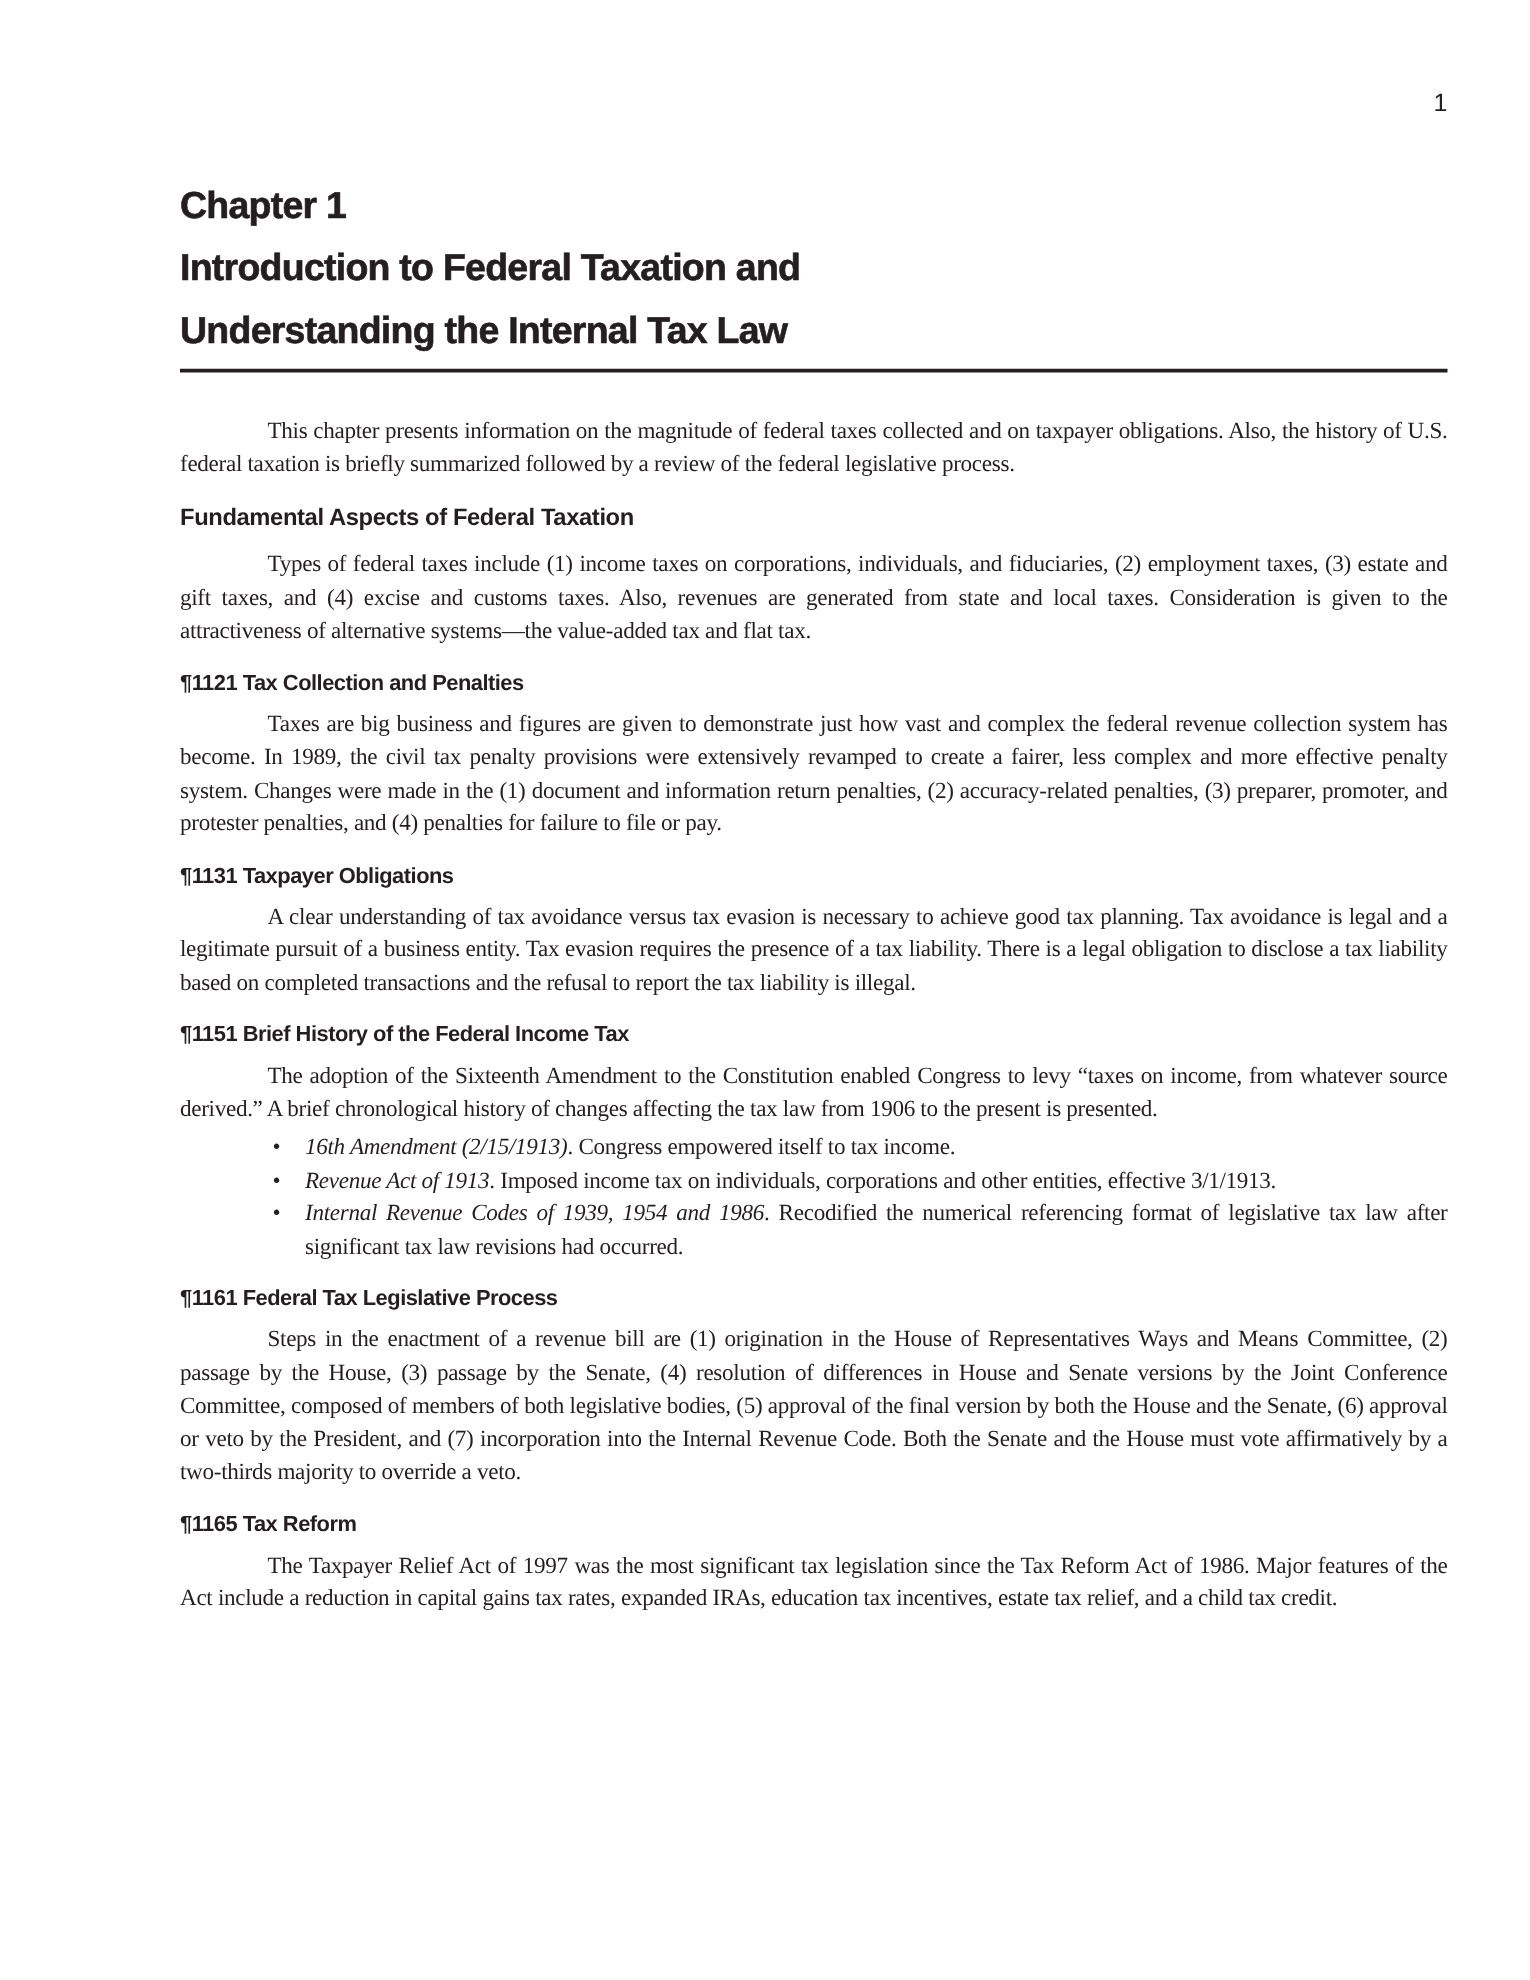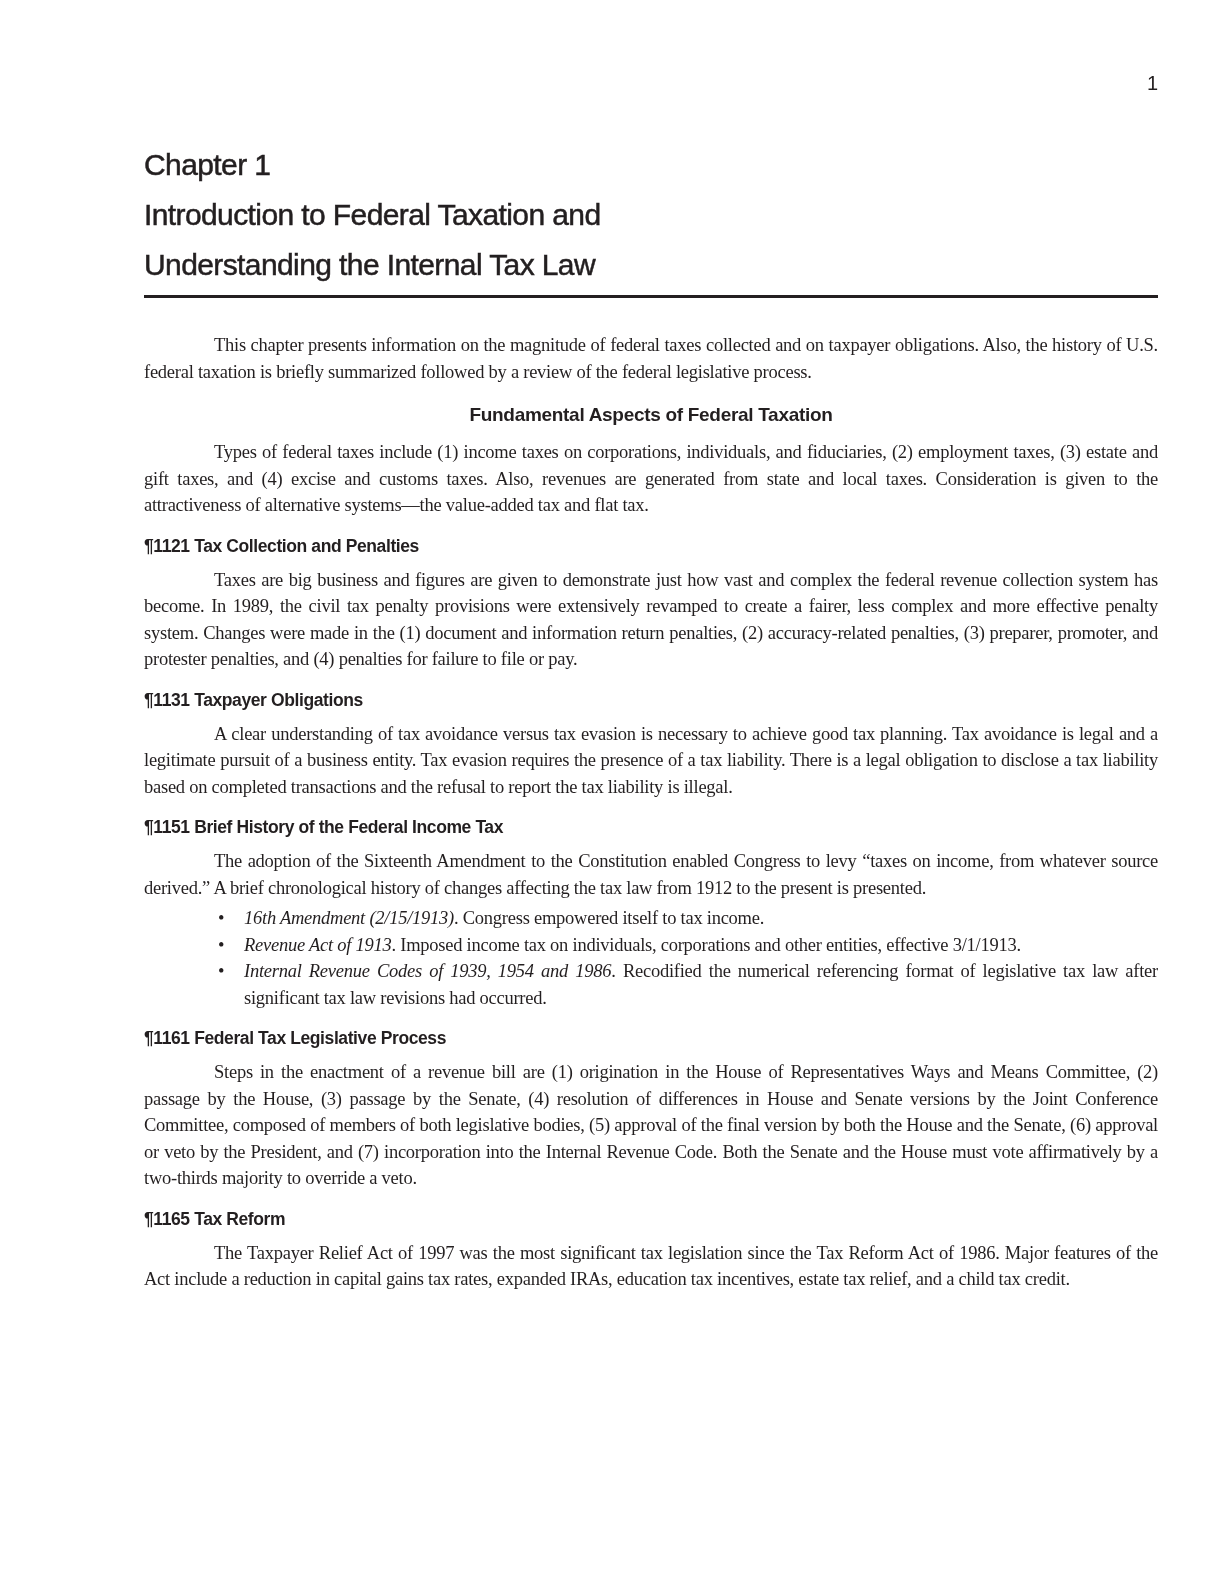--- a/index.html
+++ b/index.html
@@ -9,37 +9,37 @@
     }
     .page-number {
       position: absolute; top: 72px; right: 66px;
       font-family: "Liberation Sans", sans-serif; font-size: 20px;
     }
     .chapter-head {
       position: absolute; left: 144px; top: 140px; width: 1014px;
       font-family: "Liberation Sans", sans-serif;
     }
     .chapter-head .line {
-      font-size: 30px; line-height: 50px; letter-spacing: -0.6px; font-weight: normal;
+      font-size: 30px; line-height: 50px; letter-spacing: -0.6px; font-weight: bold;
       -webkit-text-stroke: 0.5px #231f20;
     }
     .rule { position: absolute; left: 144px; top: 295px; width: 1014px; height: 3px; background: #231f20; }
     .content {
       position: absolute; left: 144px; top: 332px; width: 1014px;
     }
     .sum-title {
       text-align: center; font-family: "Liberation Sans", sans-serif;
       font-size: 23px; font-weight: bold; letter-spacing: -0.3px; margin: 0 0 16px 0; line-height: 34px;
     }
     p.body {
       font-family: "Liberation Serif", serif; font-size: 18.5px; line-height: 26.5px;
       text-align: justify; text-indent: 70px; margin: 0; letter-spacing: -0.25px;
     }
     .sub-title {
-      text-align: center; font-family: "Liberation Sans", sans-serif; font-weight: bold;
+      font-family: "Liberation Sans", sans-serif; font-weight: bold;
       font-size: 19px; letter-spacing: -0.3px; margin: 16px 0 10px 0; line-height: 28px;
     }
     .sec-head {
       font-family: "Liberation Sans", sans-serif; font-weight: bold; font-size: 17.5px;
       letter-spacing: -0.4px; margin: 14px 0 8px 0; line-height: 26px;
     }
     ul.bullets { list-style: none; margin: 4px 0 0 0; padding: 0 0 0 72px; }
     ul.bullets li {
       position: relative; padding-left: 28px;
       font-family: "Liberation Serif", serif; font-size: 18.5px; line-height: 26.5px;
@@ -74,21 +74,21 @@
     <p class="body">Taxes are big business and figures are given to demonstrate just how vast and complex the federal revenue collection system has become. In 1989, the civil tax penalty provisions were extensively revamped to create a fairer, less complex and more effective penalty system. Changes were made in the (1) document and information return penalties, (2) accuracy-related penalties, (3) preparer, promoter, and protester penalties, and (4) penalties for failure to file or pay.</p>
   </div>
 
   <div>
     <div class="sec-head">¶1131 Taxpayer Obligations</div>
     <p class="body">A clear understanding of tax avoidance versus tax evasion is necessary to achieve good tax planning. Tax avoidance is legal and a legitimate pursuit of a business entity. Tax evasion requires the presence of a tax liability. There is a legal obligation to disclose a tax liability based on completed transactions and the refusal to report the tax liability is illegal.</p>
   </div>
 
   <div>
     <div class="sec-head">¶1151 Brief History of the Federal Income Tax</div>
-    <p class="body">The adoption of the Sixteenth Amendment to the Constitution enabled Congress to levy “taxes on income, from whatever source derived.” A brief chronological history of changes affecting the tax law from 1912 to the present is presented.</p>
+    <p class="body">The adoption of the Sixteenth Amendment to the Constitution enabled Congress to levy “taxes on income, from whatever source derived.” A brief chronological history of changes affecting the tax law from 1906 to the present is presented.</p>
     <ul class="bullets">
       <li>
         <span class="dot">•</span><em>16th Amendment (2/15/1913)</em><span>. Congress empowered itself to tax income.</span>
       </li>
       <li>
         <span class="dot">•</span><em>Revenue Act of 1913</em><span>. Imposed income tax on individuals, corporations and other entities, effective 3/1/1913.</span>
       </li>
       <li>
         <span class="dot">•</span><em>Internal Revenue Codes of 1939, 1954 and 1986</em><span>. Recodified the numerical referencing format of legislative tax law after significant tax law revisions had occurred.</span>
       </li>

